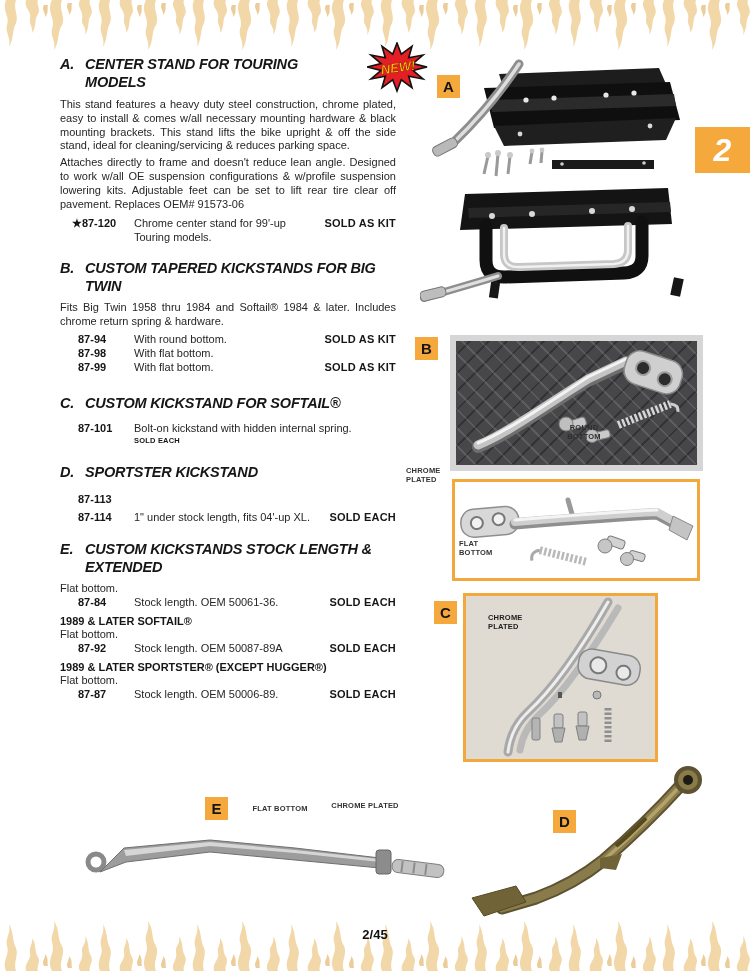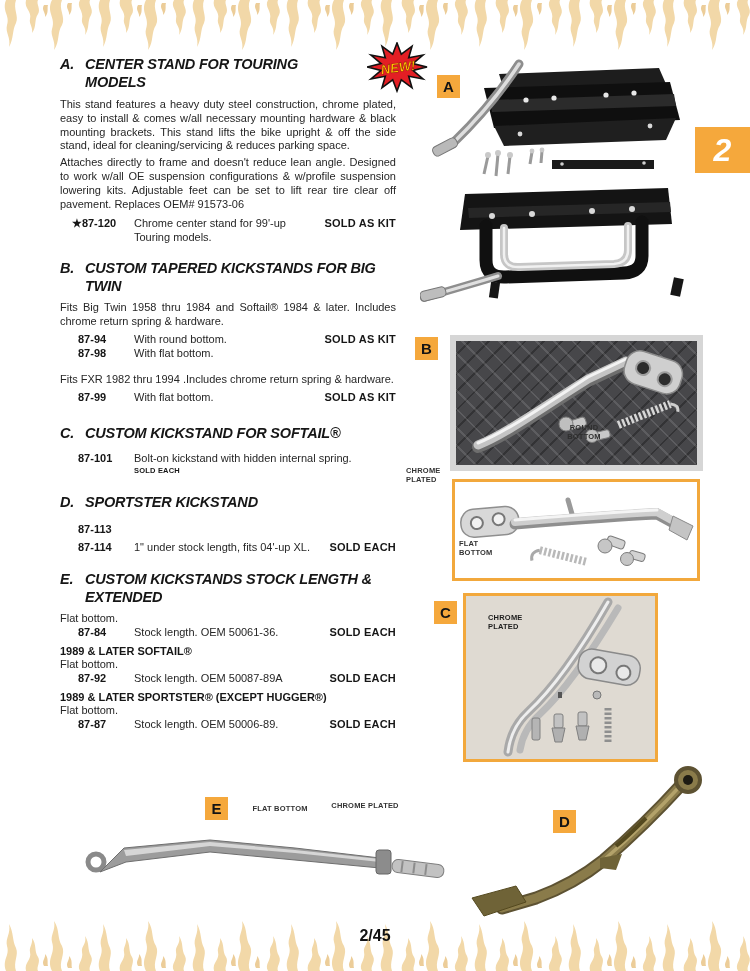--- a/index.html
+++ b/index.html
@@ -25,21 +25,21 @@
   
   .lbl{position:absolute;width:23px;height:23px;background:#F5A83C;
        display:flex;align-items:center;justify-content:center;
        font-weight:bold;font-size:15px;color:#141414;}
   .tab2{position:absolute;left:695px;top:127px;width:55px;height:46px;background:#F5A83C;
         display:flex;align-items:center;justify-content:center;
         font-weight:bold;font-style:italic;font-size:32px;color:#fff;}
   .cap{position:absolute;font-size:7.5px;font-weight:bold;line-height:9px;color:#333;letter-spacing:.2px;}
   .cap.center{text-align:center;}
   .page-num{position:absolute;left:0;top:927px;width:750px;text-align:center;
-            font-weight:bold;font-size:16px;color:#111;z-index:6;}
+            font-weight:bold;font-size:13px;color:#111;z-index:6;}
 
   .photo-frame-b{position:absolute;left:450px;top:335px;width:241px;height:124px;
       border:6px solid #d6d6d6;background:#47474a;
       background-image:repeating-linear-gradient(45deg,rgba(255,255,255,.12) 0 2px,rgba(255,255,255,0) 2px 13px),
                        repeating-linear-gradient(-45deg,rgba(0,0,0,.28) 0 2px,rgba(0,0,0,0) 2px 13px);}
   .photo-frame-flat{position:absolute;left:452px;top:479px;width:242px;height:96px;
       border:3px solid #F2A83C;background:#fff;}
   .photo-frame-c{position:absolute;left:463px;top:593px;width:189px;height:163px;
       border:3px solid #F2A83C;background:#DFDAD2;}
   .flame{position:absolute;left:0;width:750px;z-index:5;}
@@ -121,21 +121,20 @@
     <div class="row">
       <span class="pn">87-94</span>
       <span class="desc">With round bottom.</span>
       <span class="tag">SOLD AS KIT</span>
     </div>
     <div class="row">
       <span class="pn">87-98</span>
       <span class="desc">With flat bottom.</span>
       <span class="tag"></span>
     </div>
-    <p class="para nowrap" style="margin-top:13px;margin-bottom:3px;">Fits FXR 1982 thru 1994 .Includes chrome return spring &amp; hardware.</p>
     <div class="row">
       <span class="pn">87-99</span>
       <span class="desc">With flat bottom.</span>
       <span class="tag">SOLD AS KIT</span>
     </div>
 
     <div class="sec-h" style="margin-top:20px;margin-bottom:9px;">
       <span class="letter">C.</span>
       <span>CUSTOM KICKSTAND FOR SOFTAIL®</span>
     </div>

